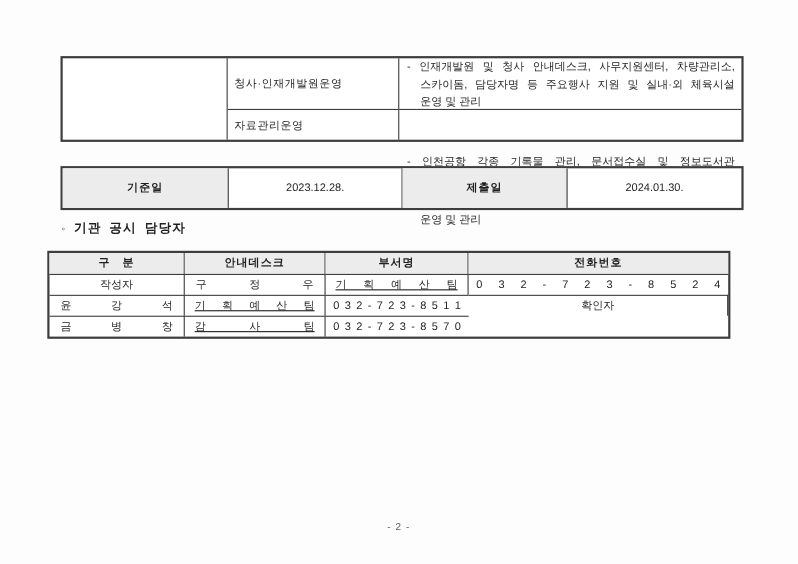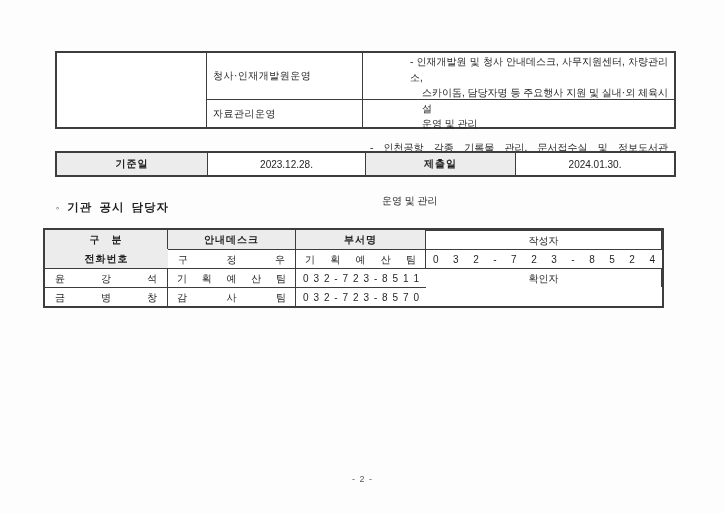--- a/index.html
+++ b/index.html
@@ -25,26 +25,26 @@
   .t1-empty { grid-row:1/3; border-right:1px solid #3d3d3d; }
   .t1-cat {
     border-right:1px solid #3d3d3d;
     display:flex; align-items:center;
     padding:0 6px; letter-spacing:0.5px;
   }
   .bb { border-bottom:1px solid #3d3d3d; }
   .t1-desc { padding:1px 6px 0 7px; }
   .dline { white-space:nowrap; }
   .dline.j { text-align:justify; text-align-last:justify; white-space:normal; }
-  .lh16 { line-height:15.5px;margin-left:40px; }
+  .lh16 { line-height:15.5px; }
   .lh13 { line-height:13px;margin-top:40px; }
   .ind { padding-left:12px; }
   
   .t2 {
-    position:absolute; left:55px; top:151px; width:621px; height:26px;
+    position:absolute; left:55px; top:151px; width:621px; height:40px;
     display:grid;
     grid-template-columns:151px 158px 150px 1fr;
     border:2px solid #3d3d3d;
     background:#fff;
     box-sizing:border-box;
     font-size:10px;
   }
   .t2 > div {
     display:flex; align-items:center; justify-content:center;
     border-right:1px solid #3d3d3d;
@@ -77,21 +77,21 @@
     border-right:1px solid #3d3d3d;
     box-sizing:border-box;
     overflow:hidden;
   }
   .t3c.lastcol { border-right:none; }
   .t3c.bt { border-top:1px solid #3d3d3d; }
   .t3c.center { text-align:center; }
   .t3c.hgap { word-spacing:7px; }
   .jd { text-align:justify; text-align-last:justify; }
   .pad-name  { padding:0 10px; }
-  .pad-dept  { padding:0 9px; }
+  .pad-dept  { padding:0 9px;text-decoration:underline; }
   .pad-phone { padding:0 7px; }
   
   .page-num {
     position:absolute; left:0; right:0; top:474px;
     text-align:center; font-size:9px; color:#5a5a5a;
     letter-spacing:1px;
   }
 </style>
 </head>
 <body>
@@ -125,23 +125,23 @@
   <div class="sec-title">
     <span class="bullet">◦</span>
     <span class="txt">기관 공시 담당자</span>
   </div>
 
   <div class="t3">
 
     <div class="t3c shade center hgap">구 분</div>
     <div class="t3c shade center">안내데스크</div>
     <div class="t3c shade center">부서명</div>
+    <div class="t3c shade center lastcol">전화번호</div>
+
     <div class="t3c bt center">작성자</div>
-
-    <div class="t3c shade center lastcol">전화번호</div>
     <div class="t3c bt jd pad-name">구 정 우</div>
     <div class="t3c bt jd pad-dept">기 획 예 산 팀</div>
     <div class="t3c bt jd pad-phone lastcol">0 3 2 - 7 2 3 - 8 5 2 4</div>
 
     <div class="t3c bt jd pad-name">윤 강 석</div>
     <div class="t3c bt jd pad-dept">기 획 예 산 팀</div>
     <div class="t3c bt jd pad-phone lastcol">0 3 2 - 7 2 3 - 8 5 1 1</div>
 
     <div class="t3c bt center">확인자</div>
     <div class="t3c bt jd pad-name">금 병 창</div>

